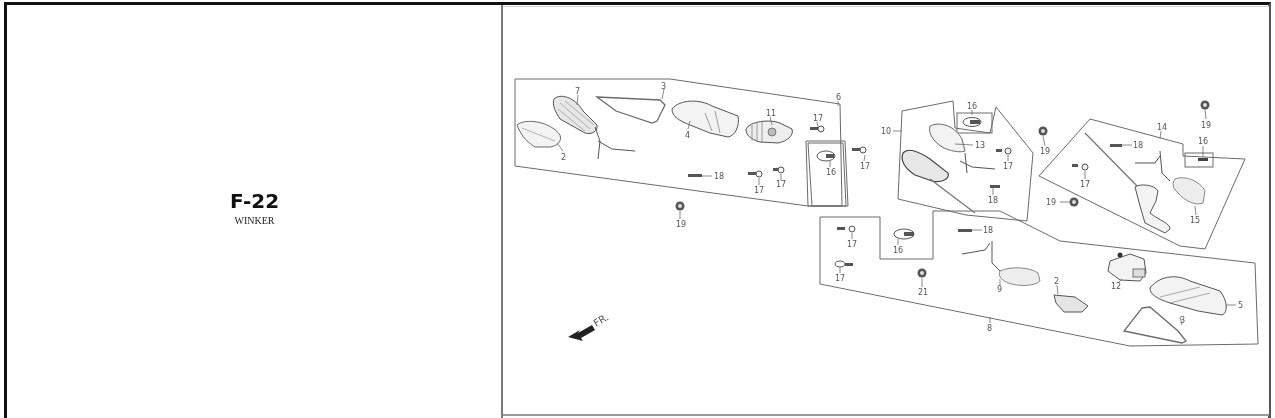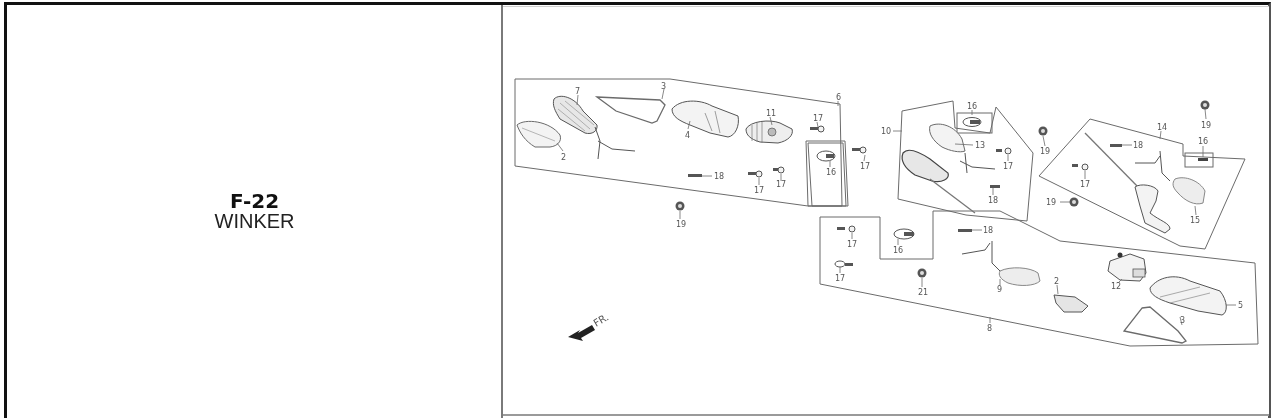--- a/index.html
+++ b/index.html
@@ -7,21 +7,21 @@
     .frame {
       position: absolute; left: 4px; top: 2px; width: 1267px; height: 420px;
       border-top: 3px solid #111; border-left: 3px solid #111; border-right: 3px solid #555;
       box-sizing: border-box; background: #fff;
     }
     .left-cell {
       position: absolute; left: 7px; top: 5px; width: 495px; height: 413px;
       display: flex; flex-direction: column; align-items: center; justify-content: center;
     }
     .code { font-family: "DejaVu Sans", sans-serif; font-weight: bold; font-size: 20px; color: #111; line-height: 22px; margin-top: -4px; }
-    .name { font-family: Liberation Sans, sans-serif; font-size: 20px; color: #222; line-height: 18px; }
+    .name { font-family: Liberation Serif, serif; font-size: 10px; color: #222; line-height: 18px; }
     .divider { position: absolute; left: 501px; top: 5px; width: 2px; height: 413px; background: #7a7a7a; }
     .img-panel {
       position: absolute; left: 503px; top: 6px; width: 766px; height: 410px;
       border-top: 1px solid #cfcfcf; border-bottom: 2px solid #9a9a9a; box-sizing: border-box; background: #fff;
     }
     .img-panel svg { position: absolute; left: 0; top: 0; }
     .lbl { font-family: "DejaVu Sans", sans-serif; font-size: 8px; fill: #555; }
     .fr { font-family: "DejaVu Sans", sans-serif; font-size: 10px; fill: #555; }
   </style>
 </head>

